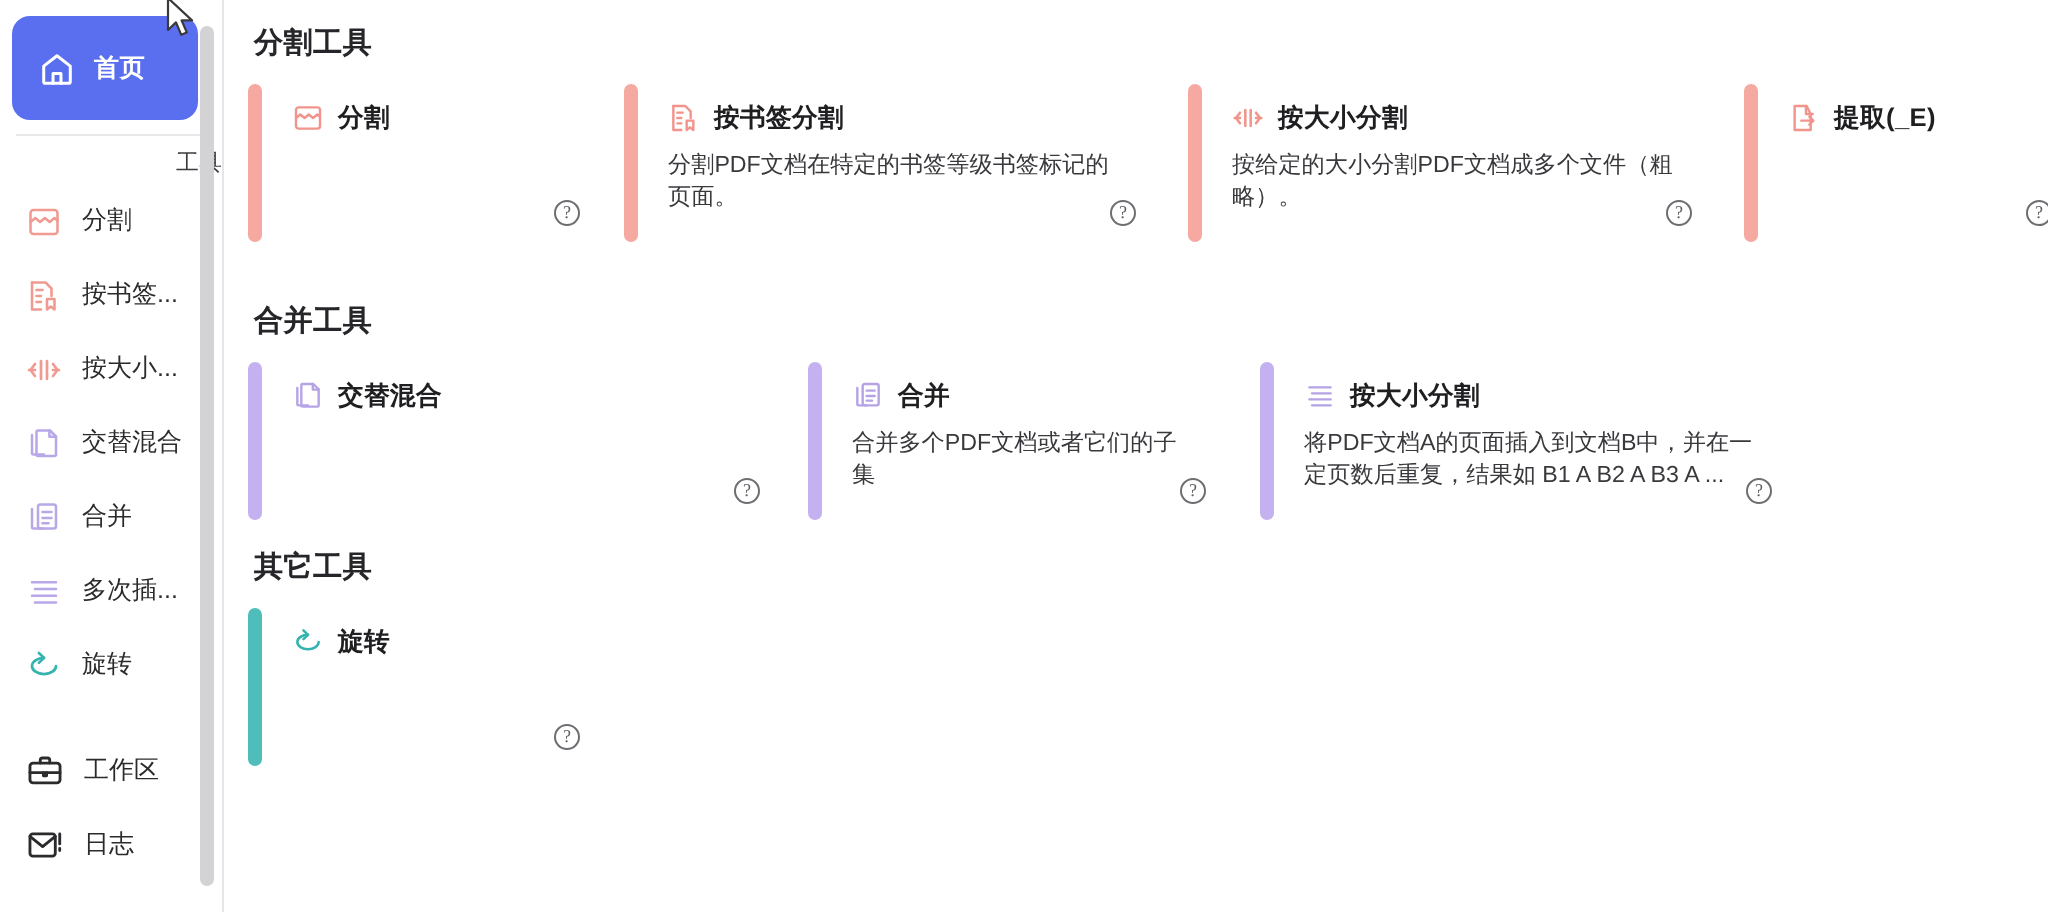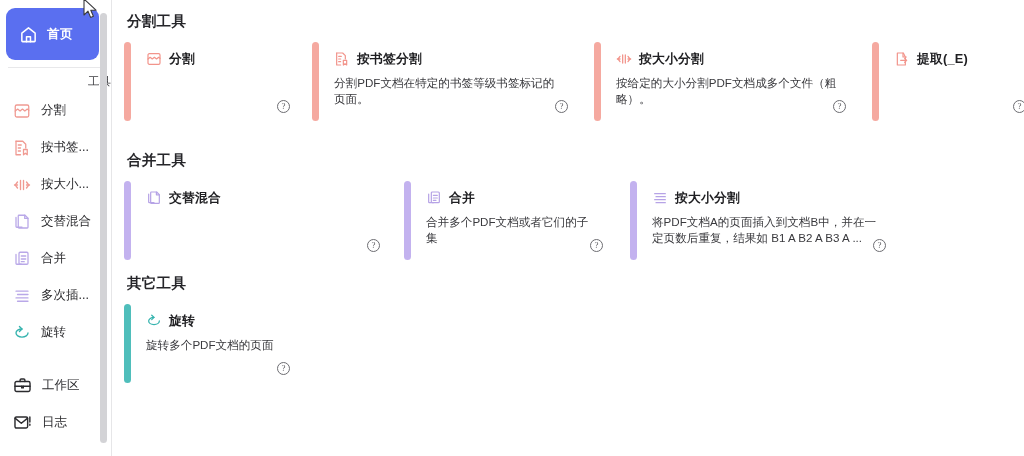--- a/index.html
+++ b/index.html
@@ -433,21 +433,20 @@
         <div class="card-inner">
           <div class="card-head">
             <span class="ico">
               <svg width="16" height="16" viewBox="0 0 24 24" fill="none" stroke="#35b3ae" stroke-width="1.9" stroke-linecap="round" stroke-linejoin="round">
                 <path d="M20 12a8 5.4 0 1 1-8-5.4"></path>
                 <path d="M8.6 3.3 12 6.6l-3.4 3.3"></path>
               </svg>
             </span>
             <span class="card-title">旋转</span>
           </div>
-          <div class="card-desc">旋转多个PDF文档的页面</div>
           <div class="help">?</div>
         </div>
       </div>
     </div>
   </div>
 
   <svg class="cursor" viewBox="0 0 16 22">
     <path d="M1 1 L1 17 L5 13.2 L7.6 19.4 L10.4 18.2 L7.8 12.2 L13 12.2 Z" fill="#ffffff" stroke="#3a3a3d" stroke-width="1.1" stroke-linejoin="round"></path>
   </svg>
 

